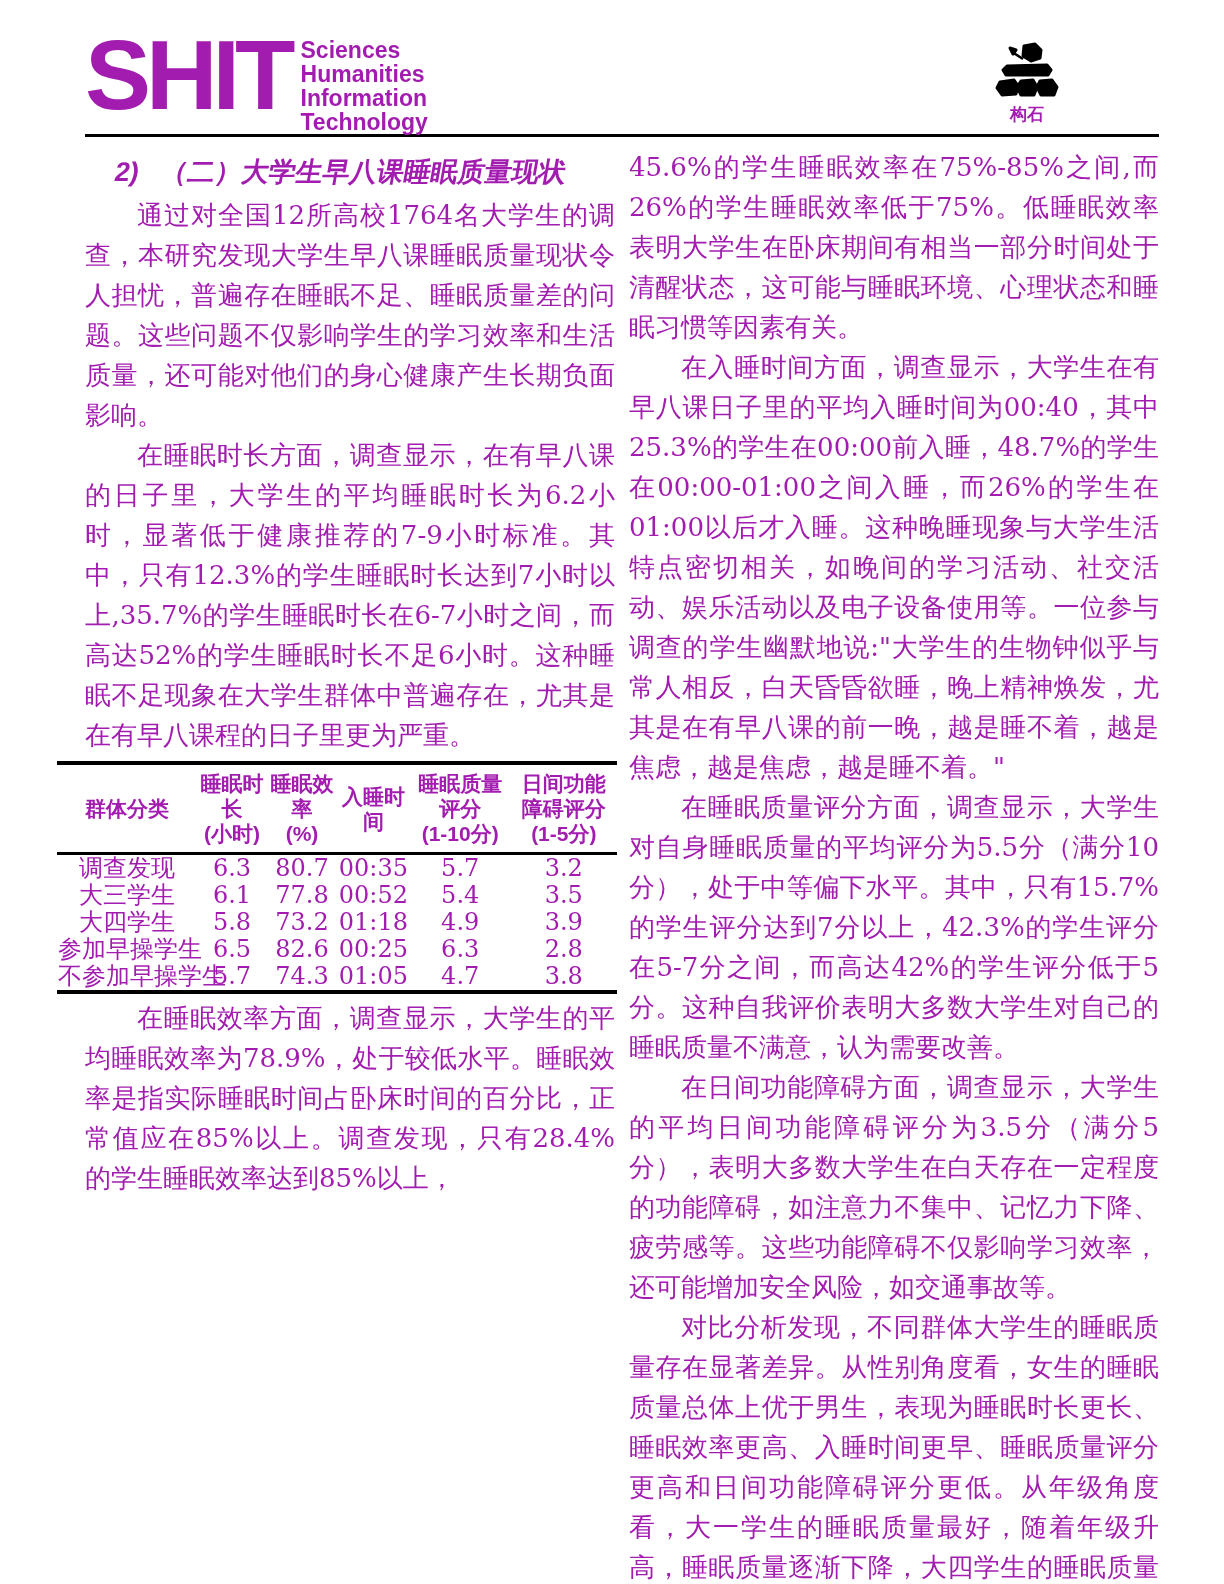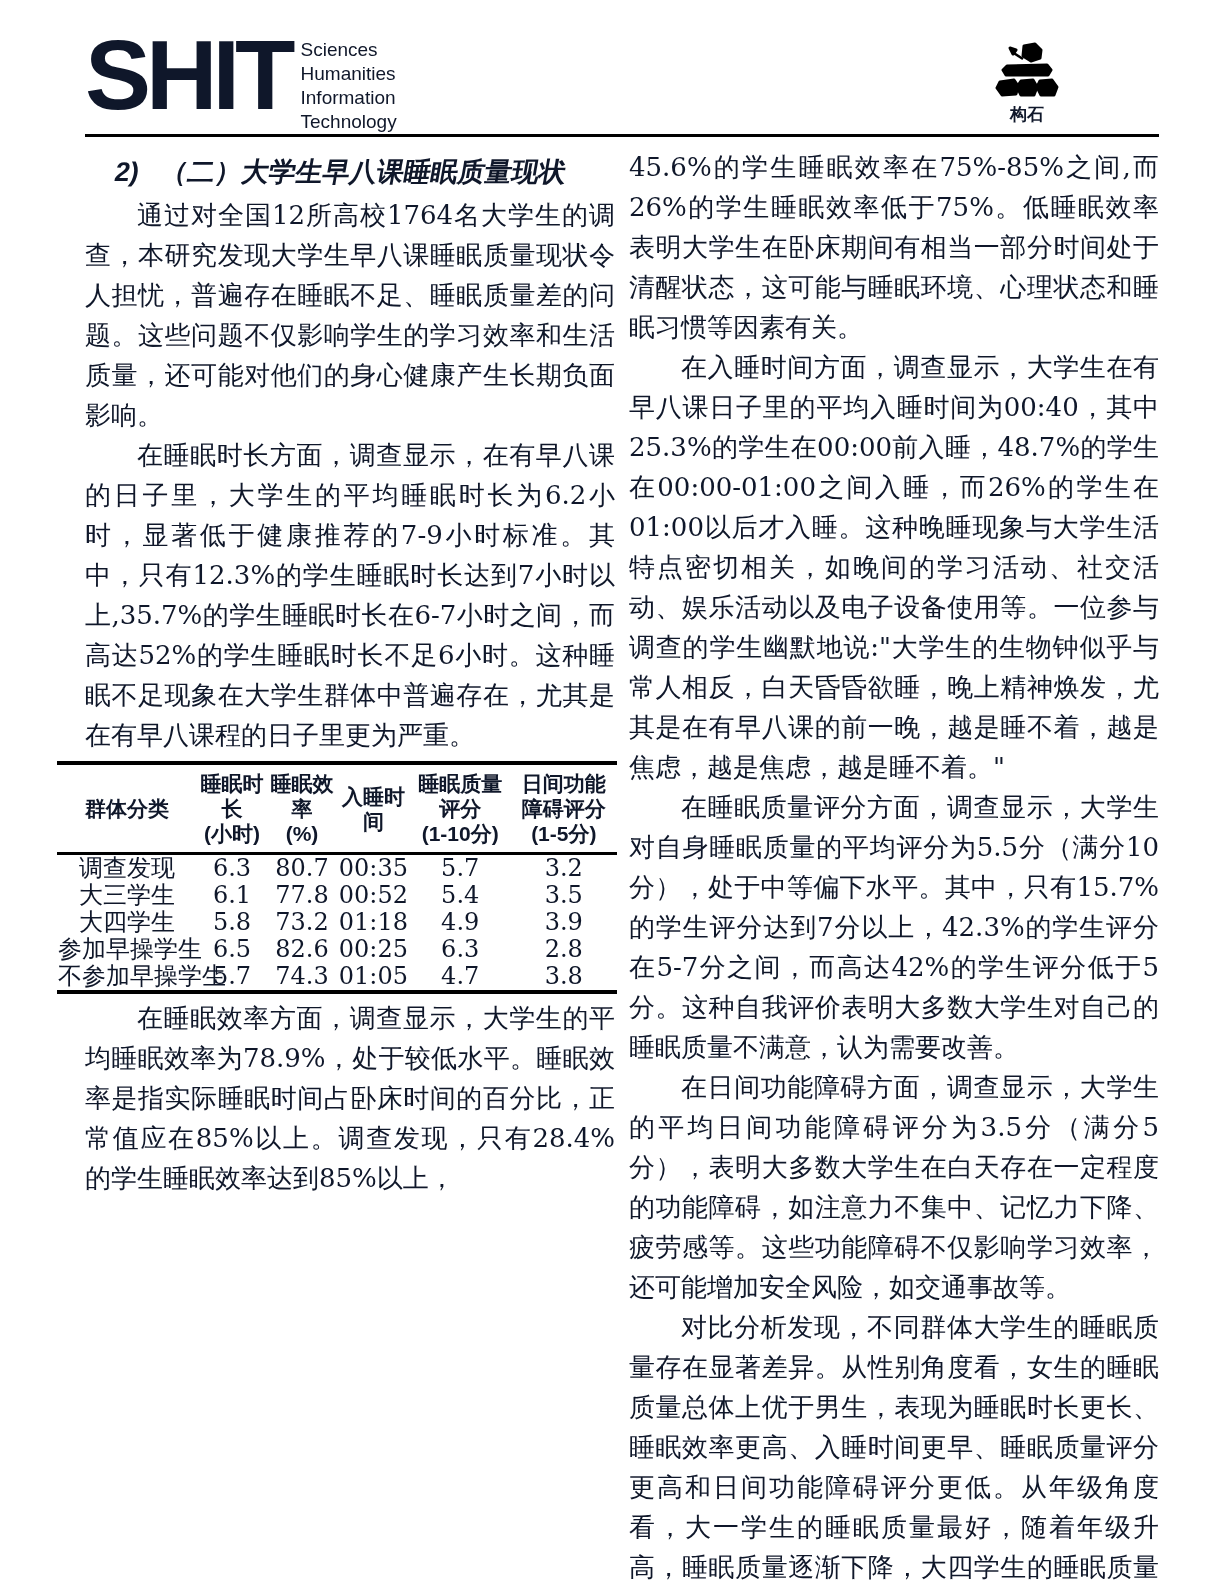--- a/index.html
+++ b/index.html
@@ -1,31 +1,31 @@
 <!DOCTYPE html>
 <html><head>
 <meta charset="utf-8">
 <style>
   html,body { margin:0; padding:0; background:#e8e8e8; }
   .page {
     position:relative; width:1224px; height:1584px; margin:0 auto;
     background:#ffffff; box-sizing:border-box;
-    padding:34px 65px 0 85px; color:#0f172a;
+    padding:34px 65px 0 85px; color:#a21caf;
     font-family:"DejaVu Serif", serif; overflow:hidden;
   }
   
   .hdr { display:flex; justify-content:space-between; align-items:flex-start; height:99px; }
   .brand { display:flex; align-items:flex-start; gap:10px; }
   .brand-word {
     font-family:"Liberation Sans", sans-serif; font-weight:bold;
     font-size:99px; line-height:78px; letter-spacing:-5px; margin-top:2px;
   }
   .brand-tagline {
-    font-family:"Liberation Sans", sans-serif; font-weight:normal;
-    font-size:19px; line-height:24px; padding-top:4px;
+    font-family:"Liberation Sans", sans-serif; font-weight:bold;
+    font-size:23px; line-height:24px; padding-top:4px;
   }
   .pub-logo { text-align:center; margin-right:95px; margin-top:6px; }
   .pub-logo svg { display:block; margin:0 auto; }
   .pub-label { font-family:Liberation Serif, serif; font-weight:bold; font-size:17px; line-height:18px; }
   .rule { border-top:3px solid #000; margin-top:1px; }
   
   .columns { display:flex; gap:14px; margin-top:10px; }
   .col { width:530px; }
   .body-p { margin:0; font-size:26px; line-height:40px; text-align:justify; text-indent:2em; }
   .body-p.no-indent { text-indent:0; }

